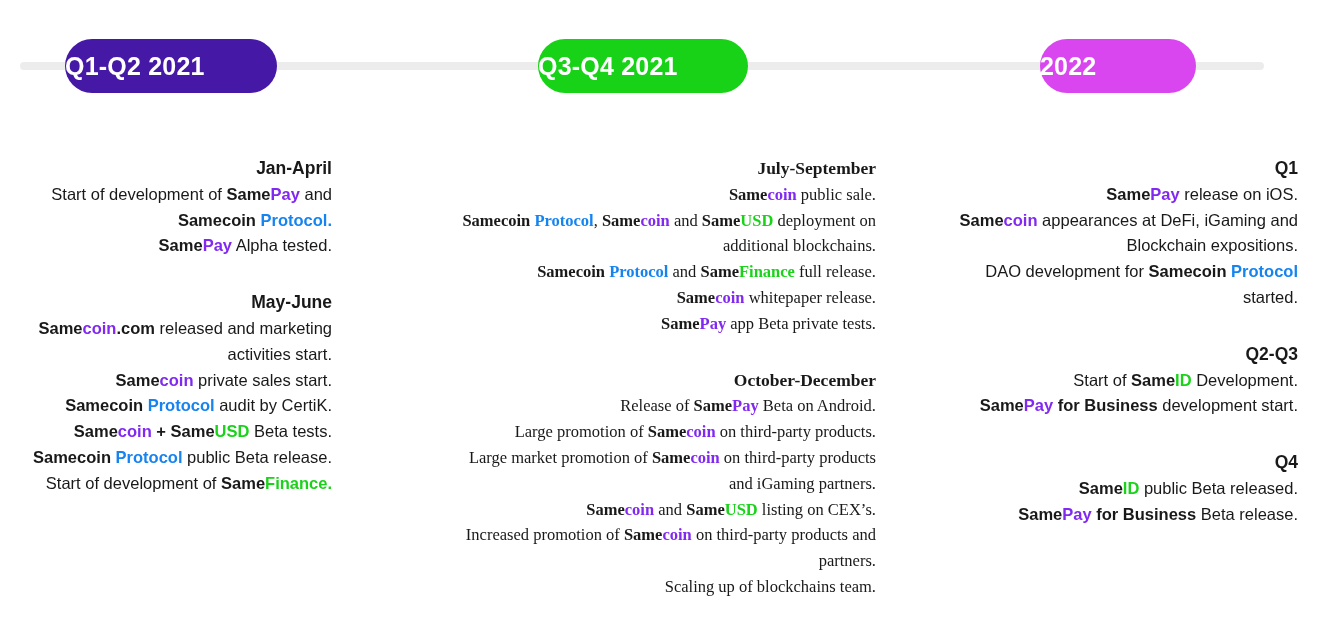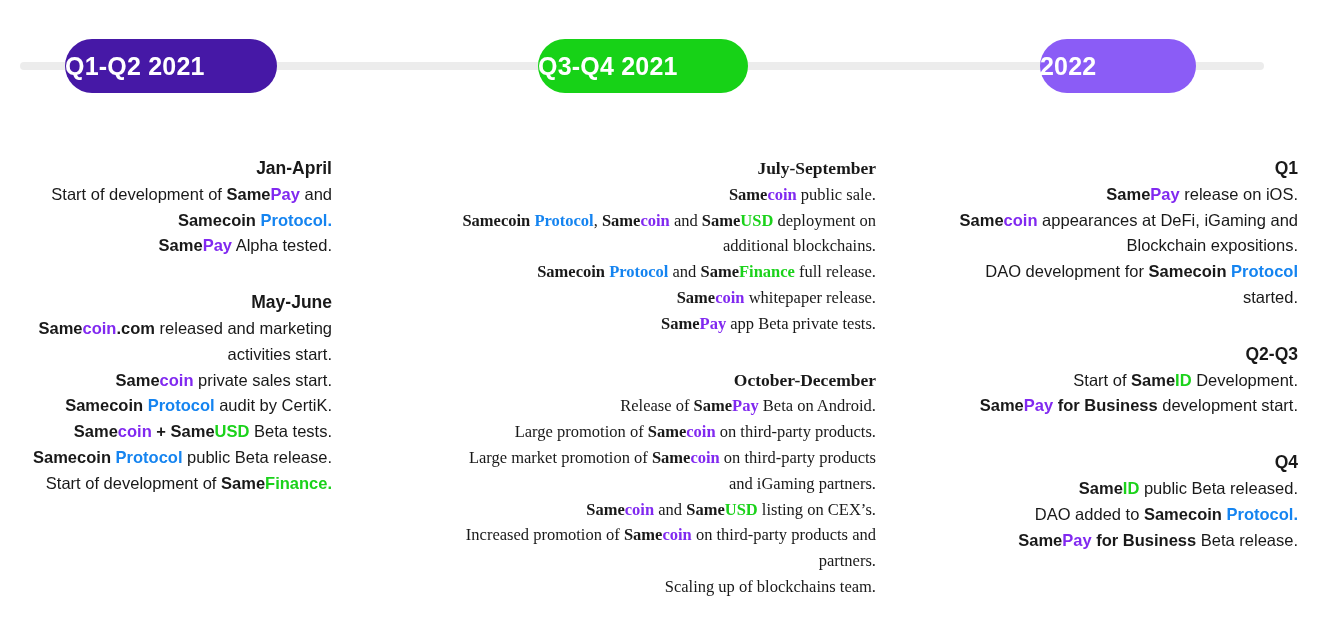--- a/index.html
+++ b/index.html
@@ -77,21 +77,21 @@
 
 <div class="canvas">
   <div class="track"></div>
 
   <div class="badge badge-0" style="background: rgb(70, 24, 166);">
     <span>Q1-Q2 2021</span>
   </div>
   <div class="badge badge-1" style="background: rgb(23, 210, 23);">
     <span>Q3-Q4 2021</span>
   </div>
-  <div class="badge badge-2" style="background: #8b5cf6;">
+  <div class="badge badge-2" style="background: #d946ef;">
     <span>2022</span>
   </div>
 
   <div class="column column-0">
       <div class="section">
         <div class="heading">Jan-April</div>
         <p class="sentence"><span class="s-n">Start of development of </span><span class="s-b">Same</span><span class="s-p">Pay</span><span class="s-n"> and </span><span class="s-b">Samecoin </span><span class="s-u">Protocol.</span></p>
         <p class="sentence"><span class="s-b">Same</span><span class="s-p">Pay</span><span class="s-n"> Alpha tested.</span></p>
       </div>
       <div class="section">
@@ -131,17 +131,16 @@
         <p class="sentence"><span class="s-n">DAO development for </span><span class="s-b">Samecoin </span><span class="s-u">Protocol</span><span class="s-n"> started.</span></p>
       </div>
       <div class="section">
         <div class="heading">Q2-Q3</div>
         <p class="sentence"><span class="s-n">Start of </span><span class="s-b">Same</span><span class="s-g">ID</span><span class="s-n"> Development.</span></p>
         <p class="sentence"><span class="s-b">Same</span><span class="s-p">Pay</span><span class="s-b"> for Business</span><span class="s-n"> development start.</span></p>
       </div>
       <div class="section">
         <div class="heading">Q4</div>
         <p class="sentence"><span class="s-b">Same</span><span class="s-g">ID</span><span class="s-n"> public Beta released.</span></p>
-        <p class="sentence"><span class="s-n">DAO added to </span><span class="s-b">Samecoin </span><span class="s-u">Protocol.</span></p>
         <p class="sentence"><span class="s-b">Same</span><span class="s-p">Pay</span><span class="s-b"> for Business</span><span class="s-n"> Beta release.</span></p>
       </div>
     </div>
 </div>
 
 </body></html>

